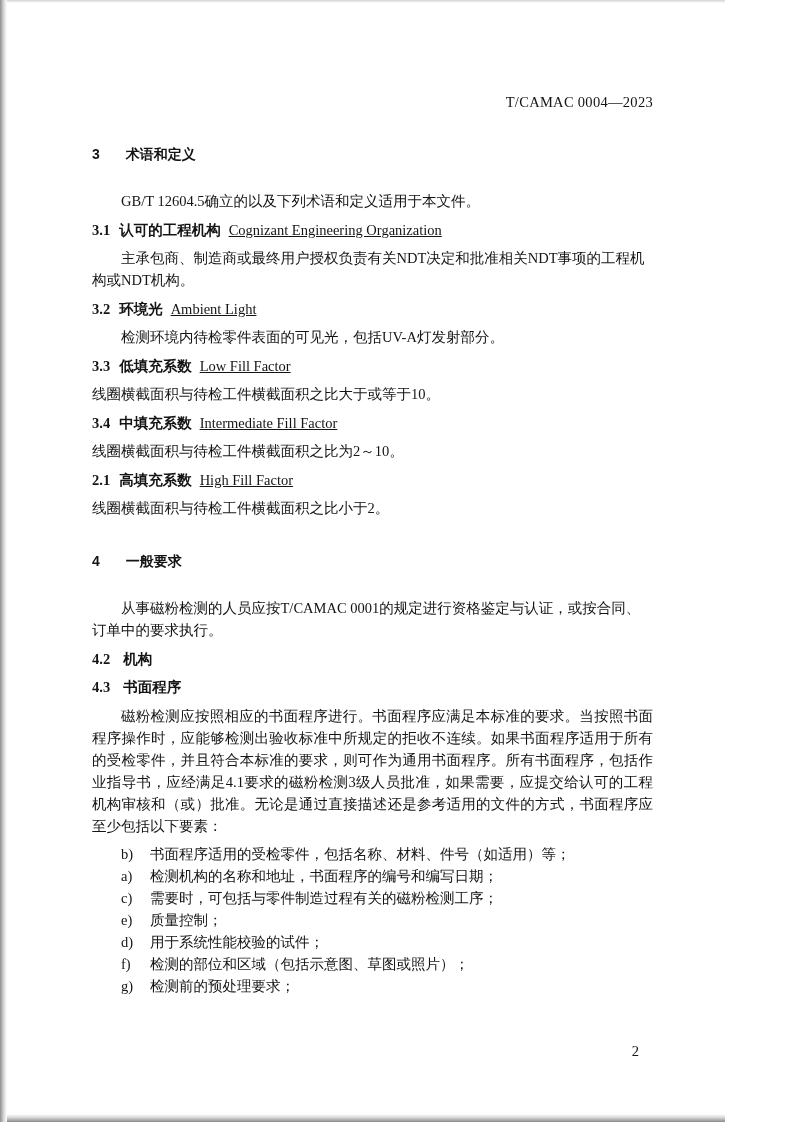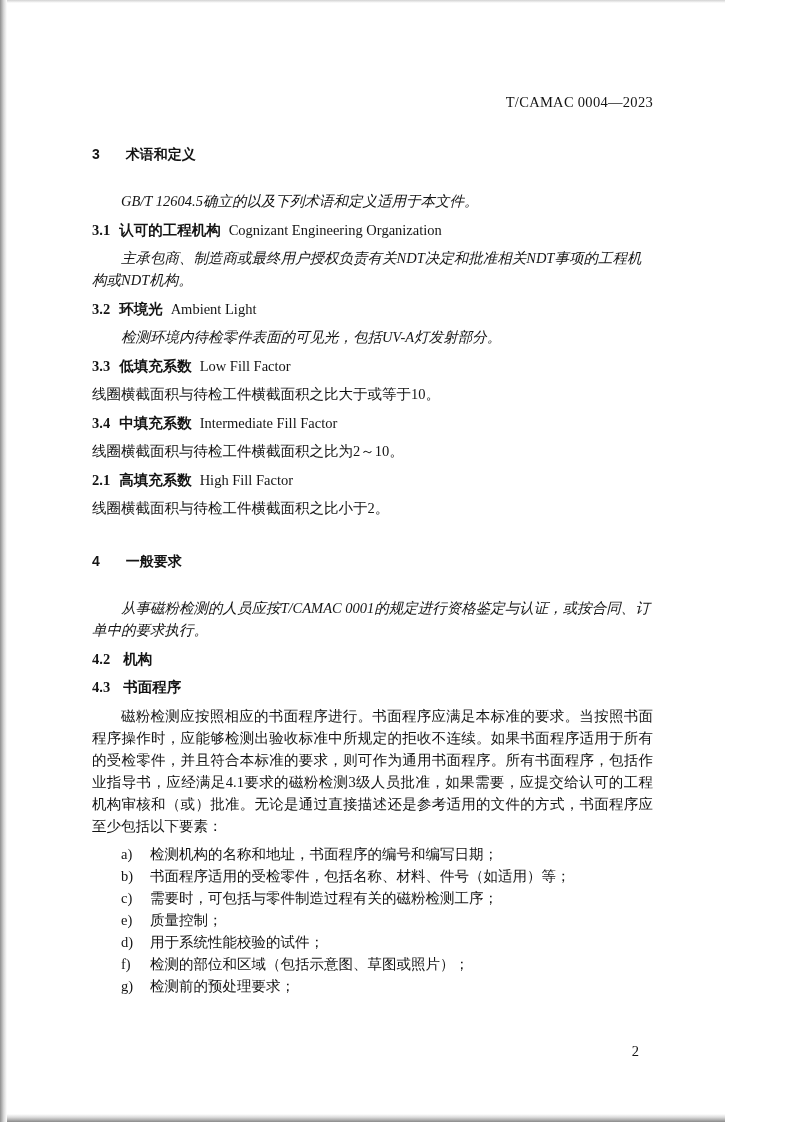--- a/index.html
+++ b/index.html
@@ -46,28 +46,28 @@
   .sec-heading {
     font-family: "Liberation Sans", "DejaVu Sans", sans-serif;
     font-weight: 700;
     font-size: 14px;
     line-height: 20px;
     margin-top: 32px;
     margin-bottom: 26px;
   }
   .sec-heading .sec-num { margin-right: 22px; }
   p.para { margin: 6.5px 0; }
-  .indent { text-indent: 2em; font-style: italic; }
+  .indent { text-indent: 2em; }
   .term-line { line-height: 22px; margin: 6.5px 0; }
   .term-num, .term-zh, .sub-num, .sub-title {
     font-family: Liberation Serif, serif;
     font-weight: 700;
   }
   .term-num { margin-right: 9px; }
-  .term-en { margin-left: 8px; font-family: "Liberation Serif", "DejaVu Serif", serif; font-weight: 400; }
+  .term-en { margin-left: 8px; font-family: "Liberation Serif", "DejaVu Serif", serif; font-weight: 400; text-decoration: underline; }
   .sub-heading { line-height: 22px; margin: 6.5px 0; }
   .sub-num { margin-right: 13px; }
   .long-para { margin: 6.5px 0 0 0; text-indent: 2em; text-align: justify; }
   .req-list { margin-top: 0; }
   .list-item { line-height: 22px; padding-left: 29px; }
   .li-label { display: inline-block; width: 29px; }
   .page-number {
     position: absolute;
     right: 86px;
     bottom: 62px;
@@ -147,24 +147,24 @@
     </div>
 
     <div class="subsection">
       <div class="sub-heading">
         <span class="sub-num">4.3</span><span class="sub-title">书面程序</span>
       </div>
       <p class="para long-para">磁粉检测应按照相应的书面程序进行。书面程序应满足本标准的要求。当按照书面程序操作时，应能够检测出验收标准中所规定的拒收不连续。如果书面程序适用于所有的受检零件，并且符合本标准的要求，则可作为通用书面程序。所有书面程序，包括作业指导书，应经满足4.1要求的磁粉检测3级人员批准，如果需要，应提交给认可的工程机构审核和（或）批准。无论是通过直接描述还是参考适用的文件的方式，书面程序应至少包括以下要素：</p>
 
       <div class="req-list">
         <div class="list-item">
-          <span class="li-label">a)</span><span class="li-text">检测机构的名称和地址，书面程序的编号和编写日期；</span>
+          <span class="li-label">b)</span><span class="li-text">书面程序适用的受检零件，包括名称、材料、件号（如适用）等；</span>
         </div>
         <div class="list-item">
-          <span class="li-label">b)</span><span class="li-text">书面程序适用的受检零件，包括名称、材料、件号（如适用）等；</span>
+          <span class="li-label">a)</span><span class="li-text">检测机构的名称和地址，书面程序的编号和编写日期；</span>
         </div>
         <div class="list-item">
           <span class="li-label">c)</span><span class="li-text">需要时，可包括与零件制造过程有关的磁粉检测工序；</span>
         </div>
         <div class="list-item">
           <span class="li-label">e)</span><span class="li-text">质量控制；</span>
         </div>
         <div class="list-item">
           <span class="li-label">d)</span><span class="li-text">用于系统性能校验的试件；</span>
         </div>

